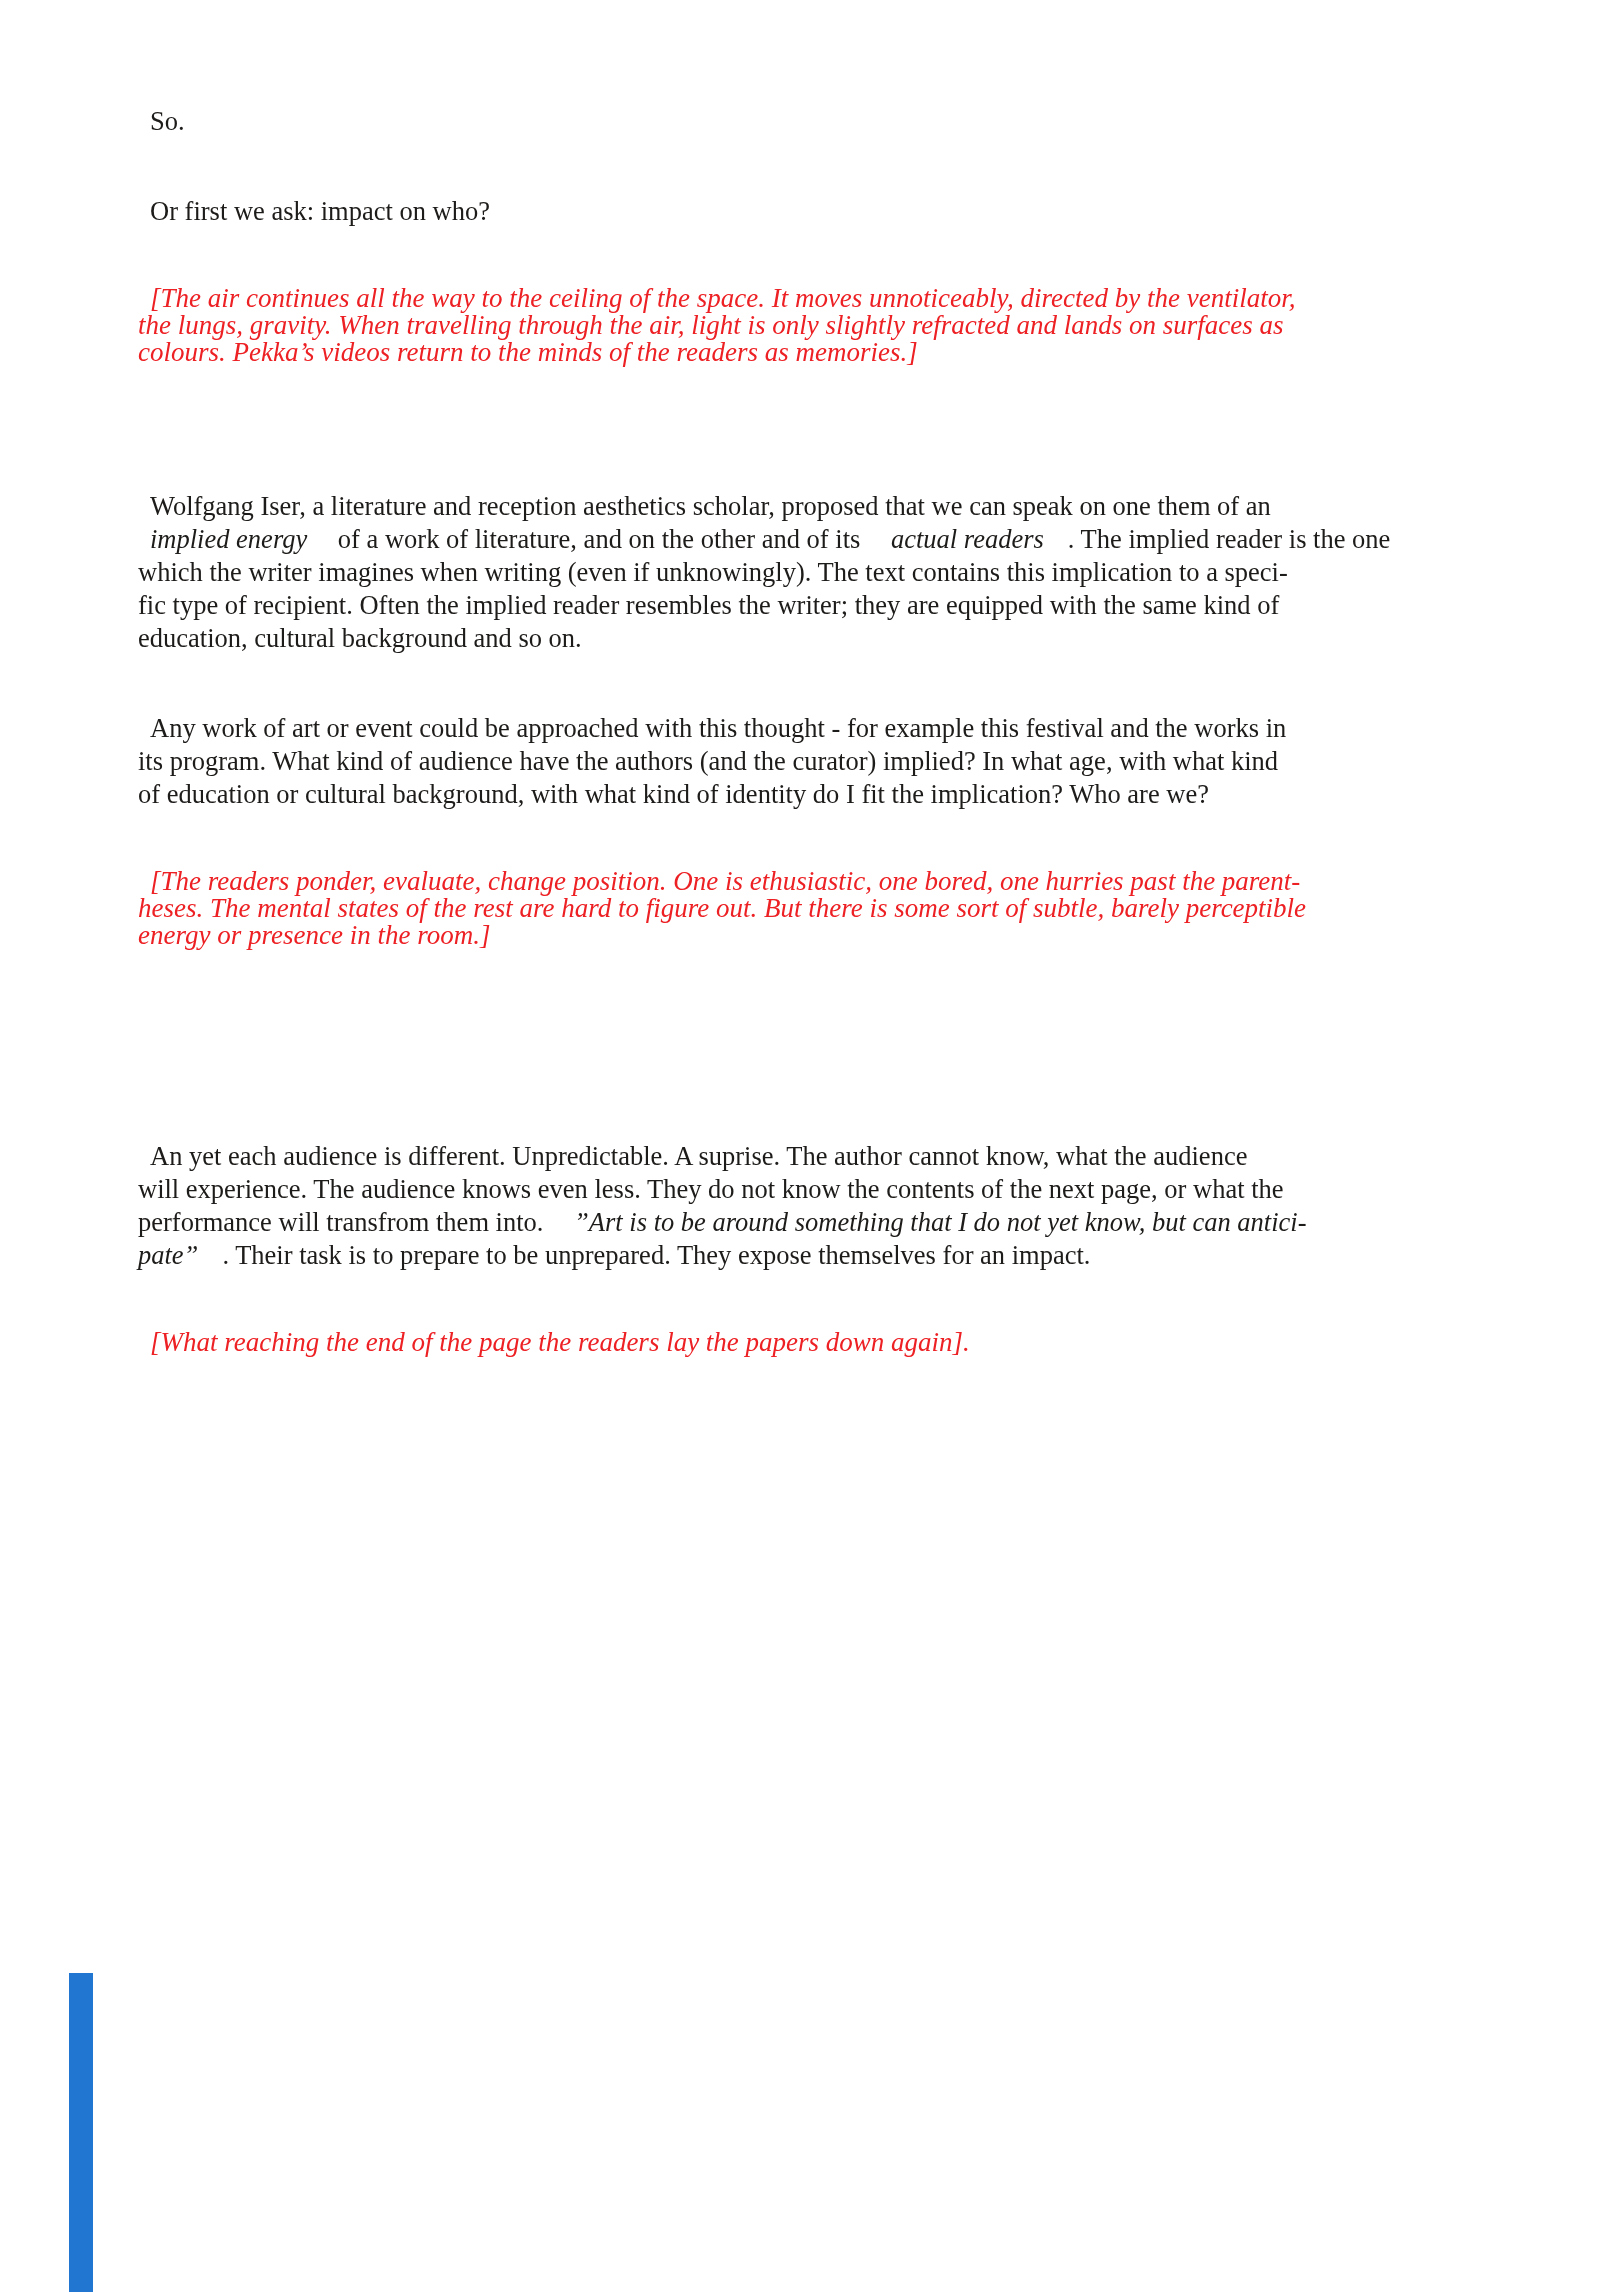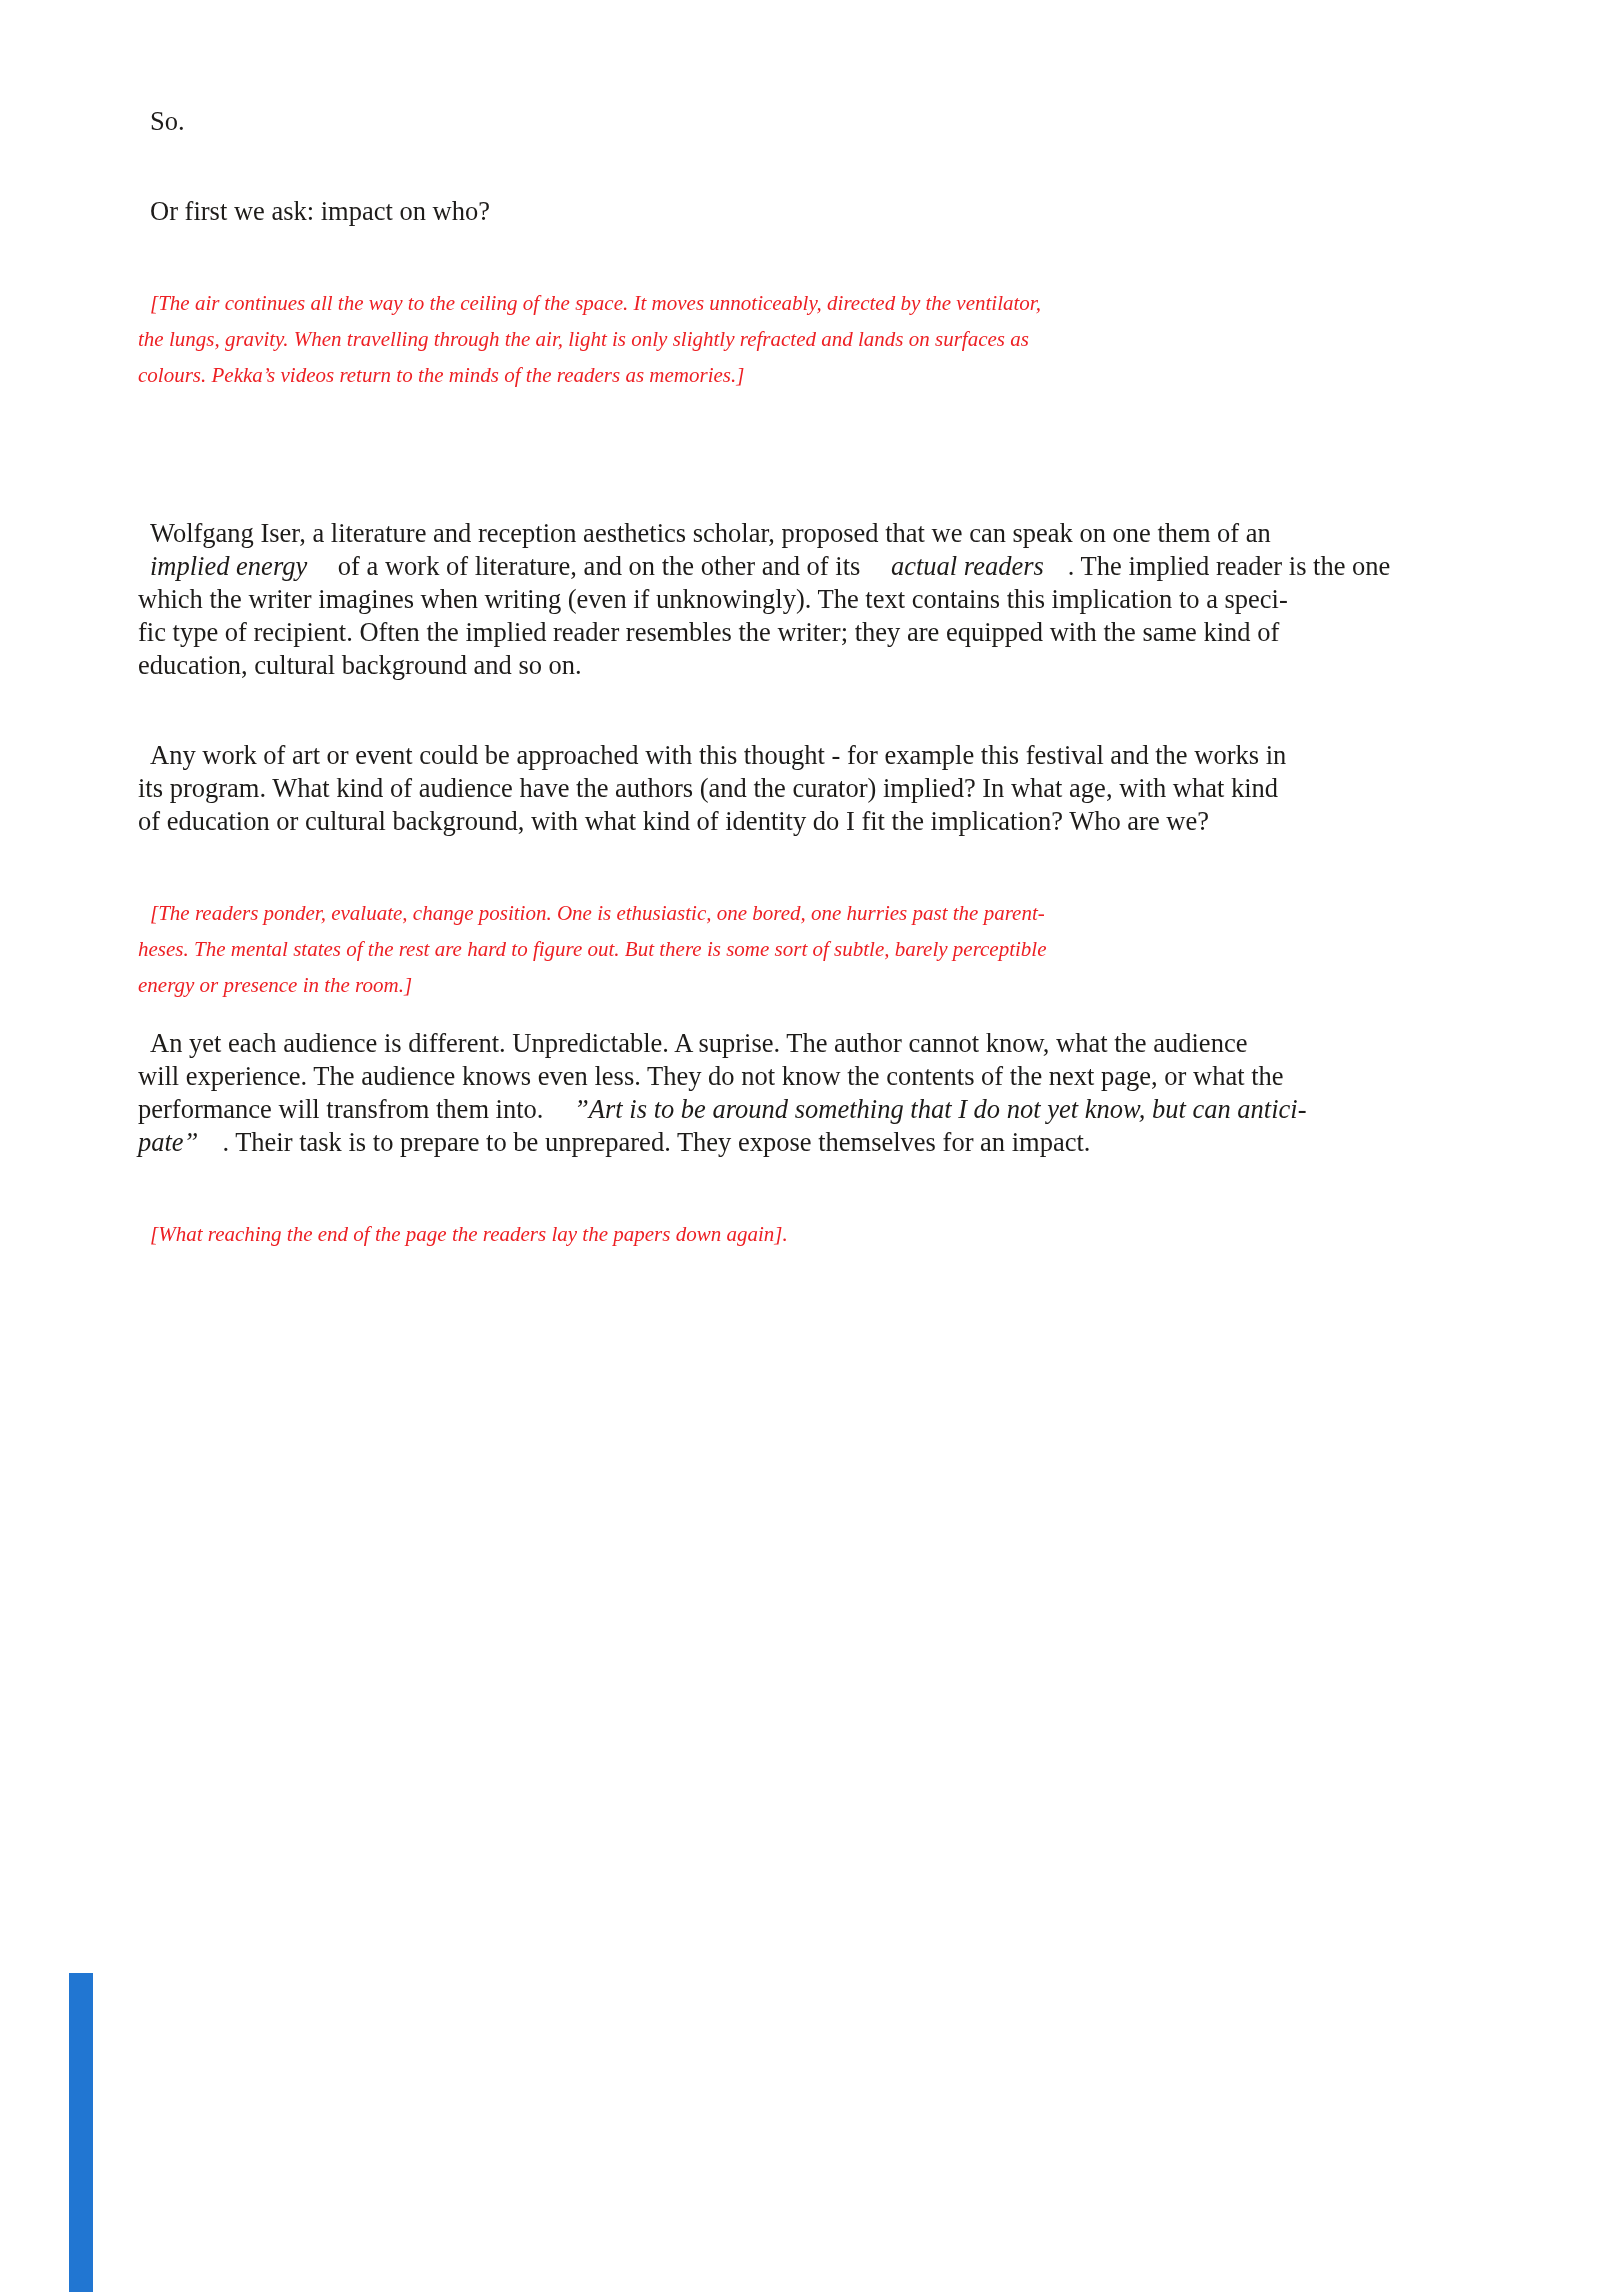--- a/index.html
+++ b/index.html
@@ -30,22 +30,22 @@
   }
 
   .para.black {
     color: var(--text-color, #1e1c1a);
     font-size: 26.5px;
     line-height: 33px;
   }
 
   .para.red {
     color: var(--red-color, #ed2024);
-    font-size: 21px;
-    line-height: 36px;
+    font-size: 27px;
+    line-height: 27px;
     font-style: italic;
   }
 
   .run { font-style: inherit; }
   .run.italic { font-style: italic; }
 
   .blue-line {
     position: absolute;
     left: 45px;
     top: 1949px;
@@ -68,21 +68,21 @@
 </span><span class="run italic">implied energy</span><span class="run"> of a work of literature, and on the other and of its </span><span class="run italic">actual readers</span><span class="run">. The implied reader is the one
 which the writer imagines when writing (even if unknowingly). The text contains this implication to a speci-
 fic type of recipient. Often the implied reader resembles the writer; they are equipped with the same kind of
 education, cultural background and so on.</span></p>
       <p class="para black" style="margin-top: 33px;"><span class="run">Any work of art or event could be approached with this thought - for example this festival and the works in
 its program. What kind of audience have the authors (and the curator) implied? In what age, with what kind
 of education or cultural background, with what kind of identity do I fit the implication? Who are we?</span></p>
       <p class="para red" style="margin-top: 33px;"><span class="run italic">[The readers ponder, evaluate, change position. One is ethusiastic, one bored, one hurries past the parent-
 heses. The mental states of the rest are hard to figure out. But there is some sort of subtle, barely perceptible
 energy or presence in the room.]</span></p>
-      <p class="para black" style=""><span class="run">An yet each audience is different. Unpredictable. A suprise. The author cannot know, what the audience
+      <p class="para black" style="margin-top: 167px;"><span class="run">An yet each audience is different. Unpredictable. A suprise. The author cannot know, what the audience
 will experience. The audience knows even less. They do not know the contents of the next page, or what the
 performance will transfrom them into. </span><span class="run italic">”Art is to be around something that I do not yet know, but can antici-
 pate”</span><span class="run">. Their task is to prepare to be unprepared. They expose themselves for an impact.</span></p>
       <p class="para red" style="margin-top: 33px;"><span class="run italic">[What reaching the end of the page the readers lay the papers down again].</span></p>
     </div>
   <div class="blue-line"></div>
 </div>
 
 
 </body></html>

